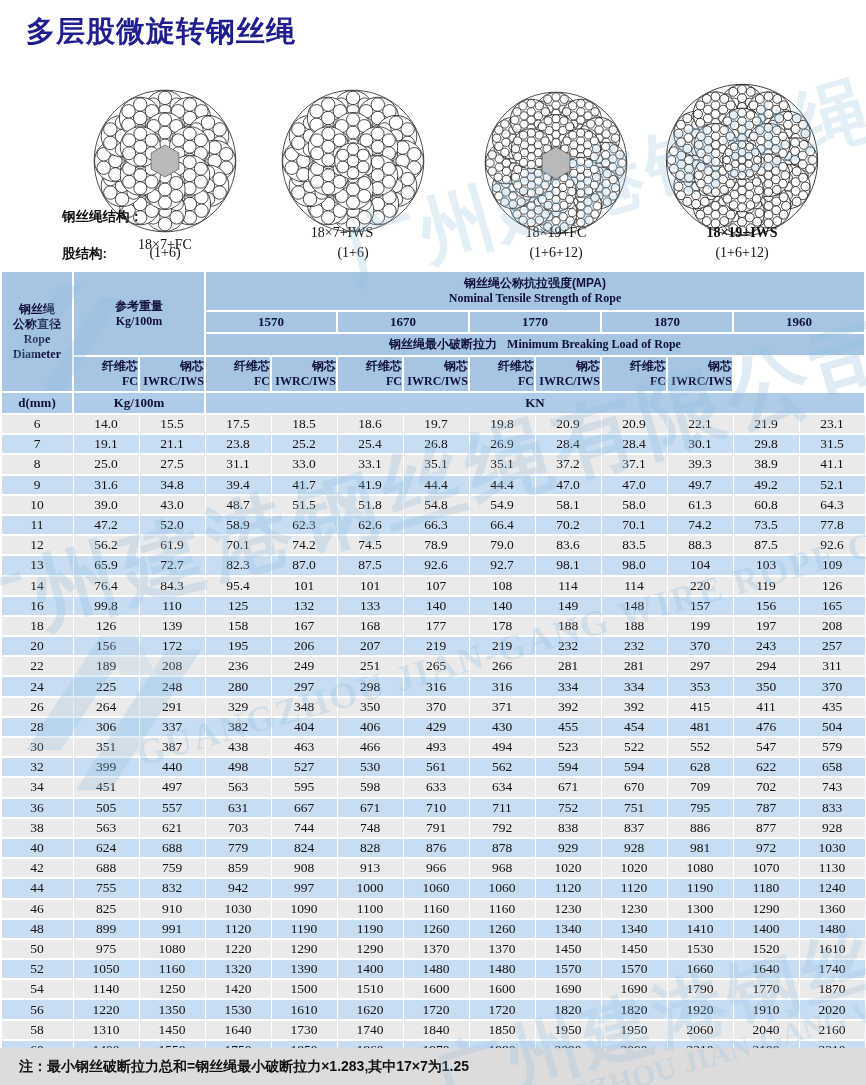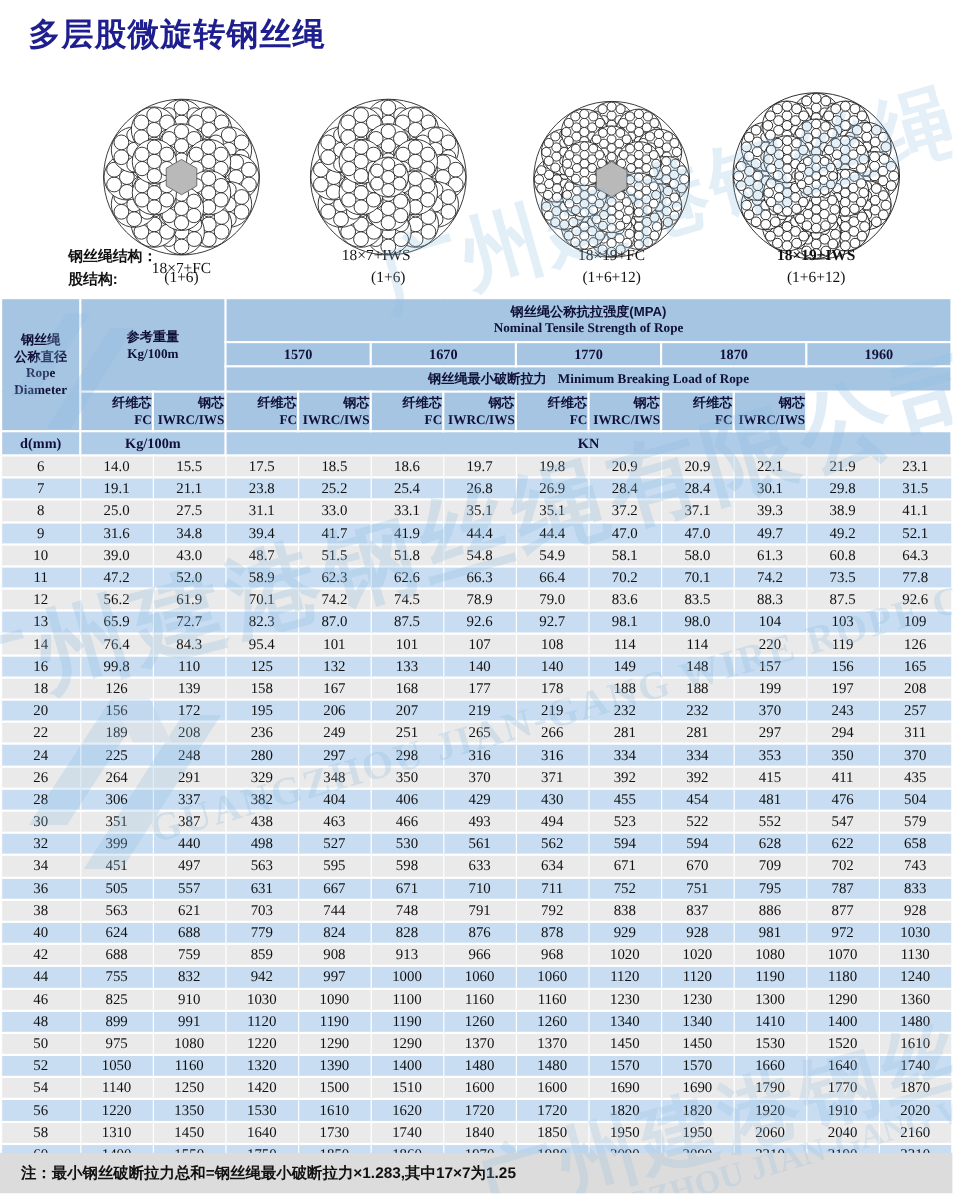--- a/index.html
+++ b/index.html
@@ -12,21 +12,21 @@
     position:absolute;top:12px;left:26px;font-size:29px;font-weight:bold;
     color:#1e1e8e;letter-spacing:1px;z-index:1;
   }
   
   .rope{position:absolute;width:146px;height:146px;z-index:1;}
   #rope0{left:92px;top:88px;}
   #rope1{left:280px;top:88px;}
   #rope2{left:483px;top:90px;}
   #rope3{left:664px;top:82px;width:156px;height:156px;}
   .diag-label{position:absolute;font-weight:bold;font-size:13.5px;color:#111;z-index:1;}
-  #lbl-constr{left:62px;top:224px;}
+  #lbl-constr{left:62px;top:208px;}
   #lbl-strand{left:62px;top:245px;}
   .diag-val{position:absolute;width:176px;text-align:center;
     font-family:"Liberation Serif",serif;font-size:14px;color:#111;z-index:1;}
   .dv-c0{left:77px;top:225px;margin-top:12px;} .dv-s0{left:77px;top:245px;}
   .dv-c1{left:254px;top:225px;} .dv-s1{left:265px;top:245px;}
   .dv-c2{left:468px;top:225px;} .dv-s2{left:468px;top:245px;}
   .dv-c3{left:654px;top:225px;font-weight:bold;} .dv-s3{left:654px;top:245px;}
   
   table{position:absolute;top:270px;left:0;width:866px;border-collapse:collapse;
     table-layout:fixed;z-index:1;}

